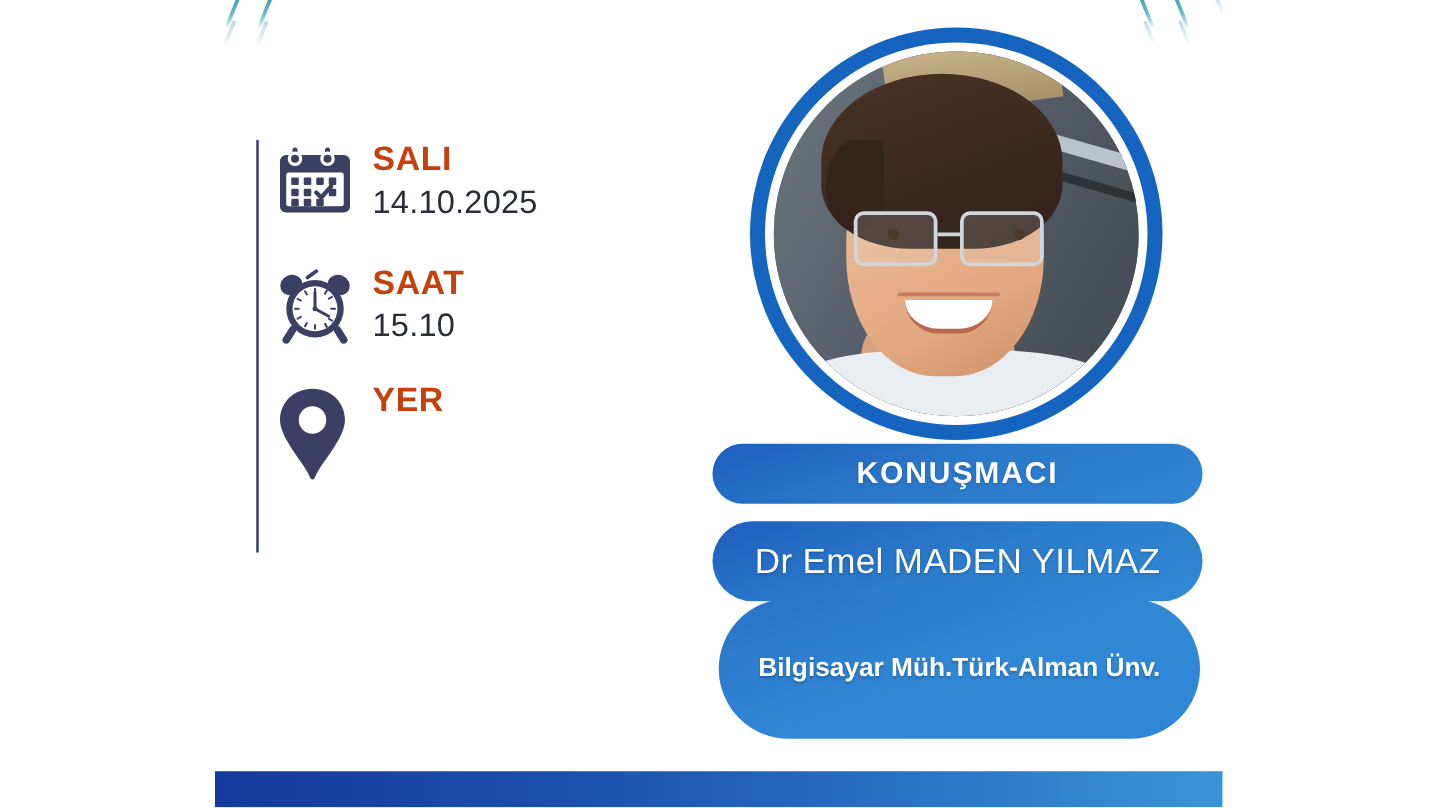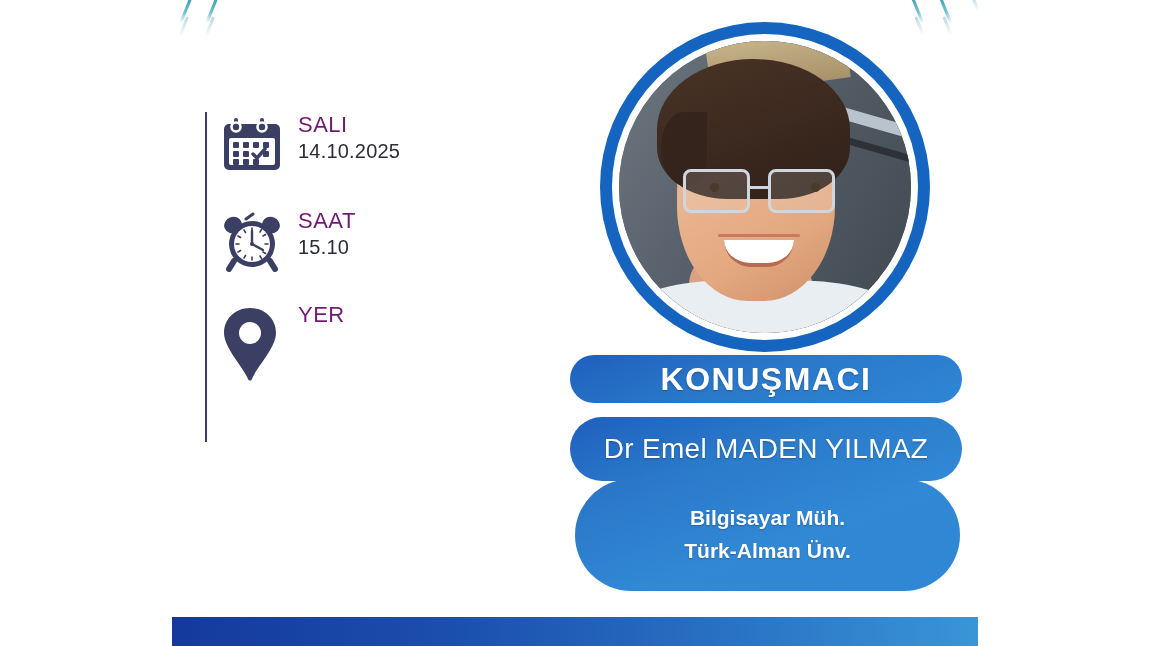--- a/index.html
+++ b/index.html
@@ -57,28 +57,28 @@
     flex: 0 0 66px;
     display: flex;
     align-items: flex-start;
     justify-content: flex-start;
     padding-top: 4px;
   }
   .info-text {
     padding-left: 10px;
   }
   .info-label {
-    font-size: 22px;
-    font-weight: normal;
-    color: #701a75;
+    font-size: 27px;
+    font-weight: bold;
+    color: #c2410c;
     letter-spacing: 0.5px;
     line-height: 1.15;
   }
   .info-value {
-    font-size: 20px;
+    font-size: 26px;
     font-weight: 400;
     color: #2b2d37;
     line-height: 1.18;
     letter-spacing: 0.2px;
     margin-top: 3px;
   }
   .info-value .ln { display: block; }
 
   
   .photo-wrap {
@@ -224,37 +224,37 @@
     display: flex;
     align-items: center;
     justify-content: center;
     text-align: center;
     text-shadow: 0 1px 2px rgba(0,0,0,0.25);
   }
   .pill-title {
     left: 570px; top: 355px;
     width: 392px; height: 48px;
     background: linear-gradient(160deg, #1f5fbe 0%, #2a78c9 45%, #2f86d4 100%);
-    font-size: 32px;
+    font-size: 24px;
     font-weight: bold;
     letter-spacing: 1.5px;
   }
   .pill-name {
     left: 570px; top: 417px;
     width: 392px; height: 64px;
     background: linear-gradient(160deg, #1f5fbe 0%, #2b7ccb 50%, #3189d6 100%);
     font-size: 28px;
     font-weight: 400;
     letter-spacing: 0.3px;
   }
   .pill-affil {
     left: 575px; top: 479px;
     width: 385px; height: 112px;
     background: linear-gradient(160deg, #2973c6 0%, #3189d6 55%, #2f86d4 100%);
-    flex-direction: column;
+    flex-direction: row;
     font-size: 21px;
     font-weight: bold;
     line-height: 1.55;
   }
   .pill-affil .ln { display: block; }
 
   
   .bottom-bar {
     position: absolute;
     left: 172px;

